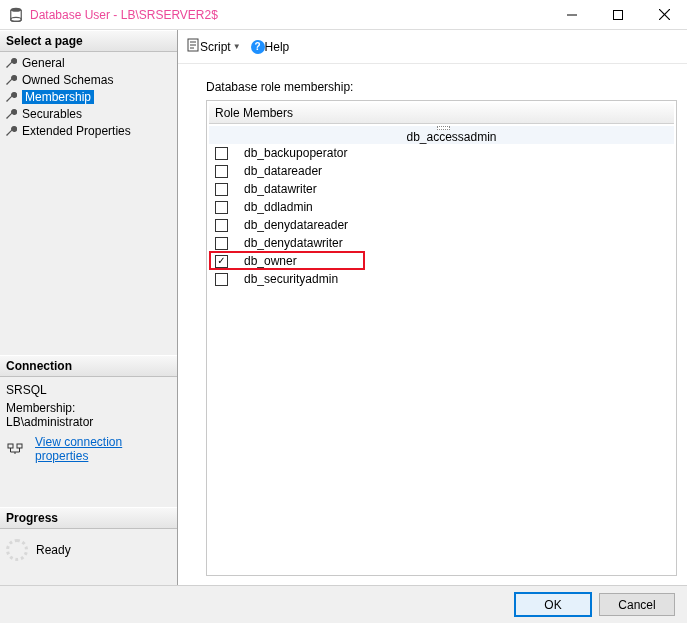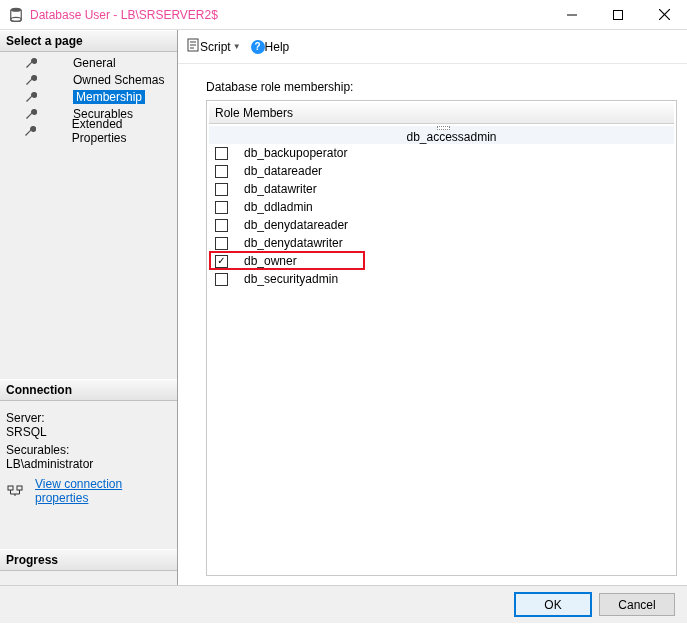--- a/index.html
+++ b/index.html
@@ -9,21 +9,21 @@
   .titlebar .app-icon { width: 16px; height: 18px; margin: 0 6px 0 8px; display:flex; align-items:center; justify-content:center;}
   .titlebar .title { flex: 1; color: #ec4899; }
   .titlebar .win-controls { display: flex; }
   .titlebar .win-btn { width: 46px; height: 30px; display: flex; align-items: center; justify-content: center; color: #222; }
   .win-btn svg { pointer-events:none;}
   
   .body { display: flex; height: 555px; }
   .sidebar { width: 178px; background: #f0f0f0; border-right: 1px solid #a0a0a0; display: flex; flex-direction: column; }
   .section-header { font-weight: bold; background: linear-gradient(#f8f8f8,#e4e4e4); border-top: 1px solid #fff; border-bottom: 1px solid #c0c0c0; padding: 3px 6px; }
   .nav-list { flex: 0 0 auto; padding: 2px 0; }
-  .nav-item { display: flex; align-items: center; padding: 1px 6px 1px 24px; height: 17px; cursor: default; gap: 31px; }
+  .nav-item { display: flex; align-items: center; padding: 1px 6px 1px 4px; height: 17px; cursor: default; }
   .nav-item .wrench { width: 14px; display:flex; align-items:center; justify-content:center; margin-right: 4px; }
   .nav-item.selected { }
   .nav-item.selected .label { background: #0078d7; color: #fff; padding: 0 3px; }
   .spacer-flex { flex: 1; }
   .conn-body { padding: 6px 6px 4px 6px; font-size: 12px; }
   .conn-body .lbl { color:#000; margin-top:4px;}
   .conn-body .val { color:#000; margin-bottom:4px;}
   .conn-link-row { display:flex; align-items:center; margin-top:6px;}
   .conn-link-row .link { color:#0066cc; text-decoration: underline; margin-left:12px; cursor:pointer;}
   .progress-body { padding: 10px 6px; display:flex; align-items:center;}
@@ -130,42 +130,45 @@
             </svg>
           </span>
           <span class="label">Extended Properties</span>
         </div>
       </div>
 
     <div class="spacer-flex"></div>
 
     <div class="section-header">Connection</div>
     <div class="conn-body">
-      <div class="lbl">Server:</div>
       <div class="val">SRSQL</div>
-      <div class="lbl">Securables:</div>
+      <div class="lbl">Membership:</div>
       <div class="val">LB\administrator</div>
       <div class="conn-link-row">
         <span class="net-icon">
           <svg width="16" height="12" viewBox="0 0 16 12">
               <rect x="1" y="1" width="5" height="4" fill="none" stroke="#333"></rect>
               <rect x="10" y="1" width="5" height="4" fill="none" stroke="#333"></rect>
               <line x1="3.5" y1="5" x2="3.5" y2="9" stroke="#333"></line>
               <line x1="12.5" y1="5" x2="12.5" y2="9" stroke="#333"></line>
               <line x1="3.5" y1="9" x2="12.5" y2="9" stroke="#333"></line>
               <line x1="8" y1="9" x2="8" y2="11" stroke="#333"></line>
             </svg>
         </span>
         <span class="link">View connection properties</span>
       </div>
     </div>
 
     <div style="height:40px;"></div>
 
     <div class="section-header">Progress</div>
+    <div class="progress-body">
+      <div class="spinner"></div>
+      <span>Ready</span>
+    </div>
     <div style="height:14px;"></div>
   </div>
 
   <div class="content">
     <div class="toolbar">
       <div class="tool-btn">
         <span><svg width="14" height="14" viewBox="0 0 14 14">
               <rect x="2" y="1" width="10" height="12" fill="none" stroke="#444"></rect>
               <line x1="4" y1="4" x2="10" y2="4" stroke="#444"></line>
               <line x1="4" y1="7" x2="10" y2="7" stroke="#444"></line>

